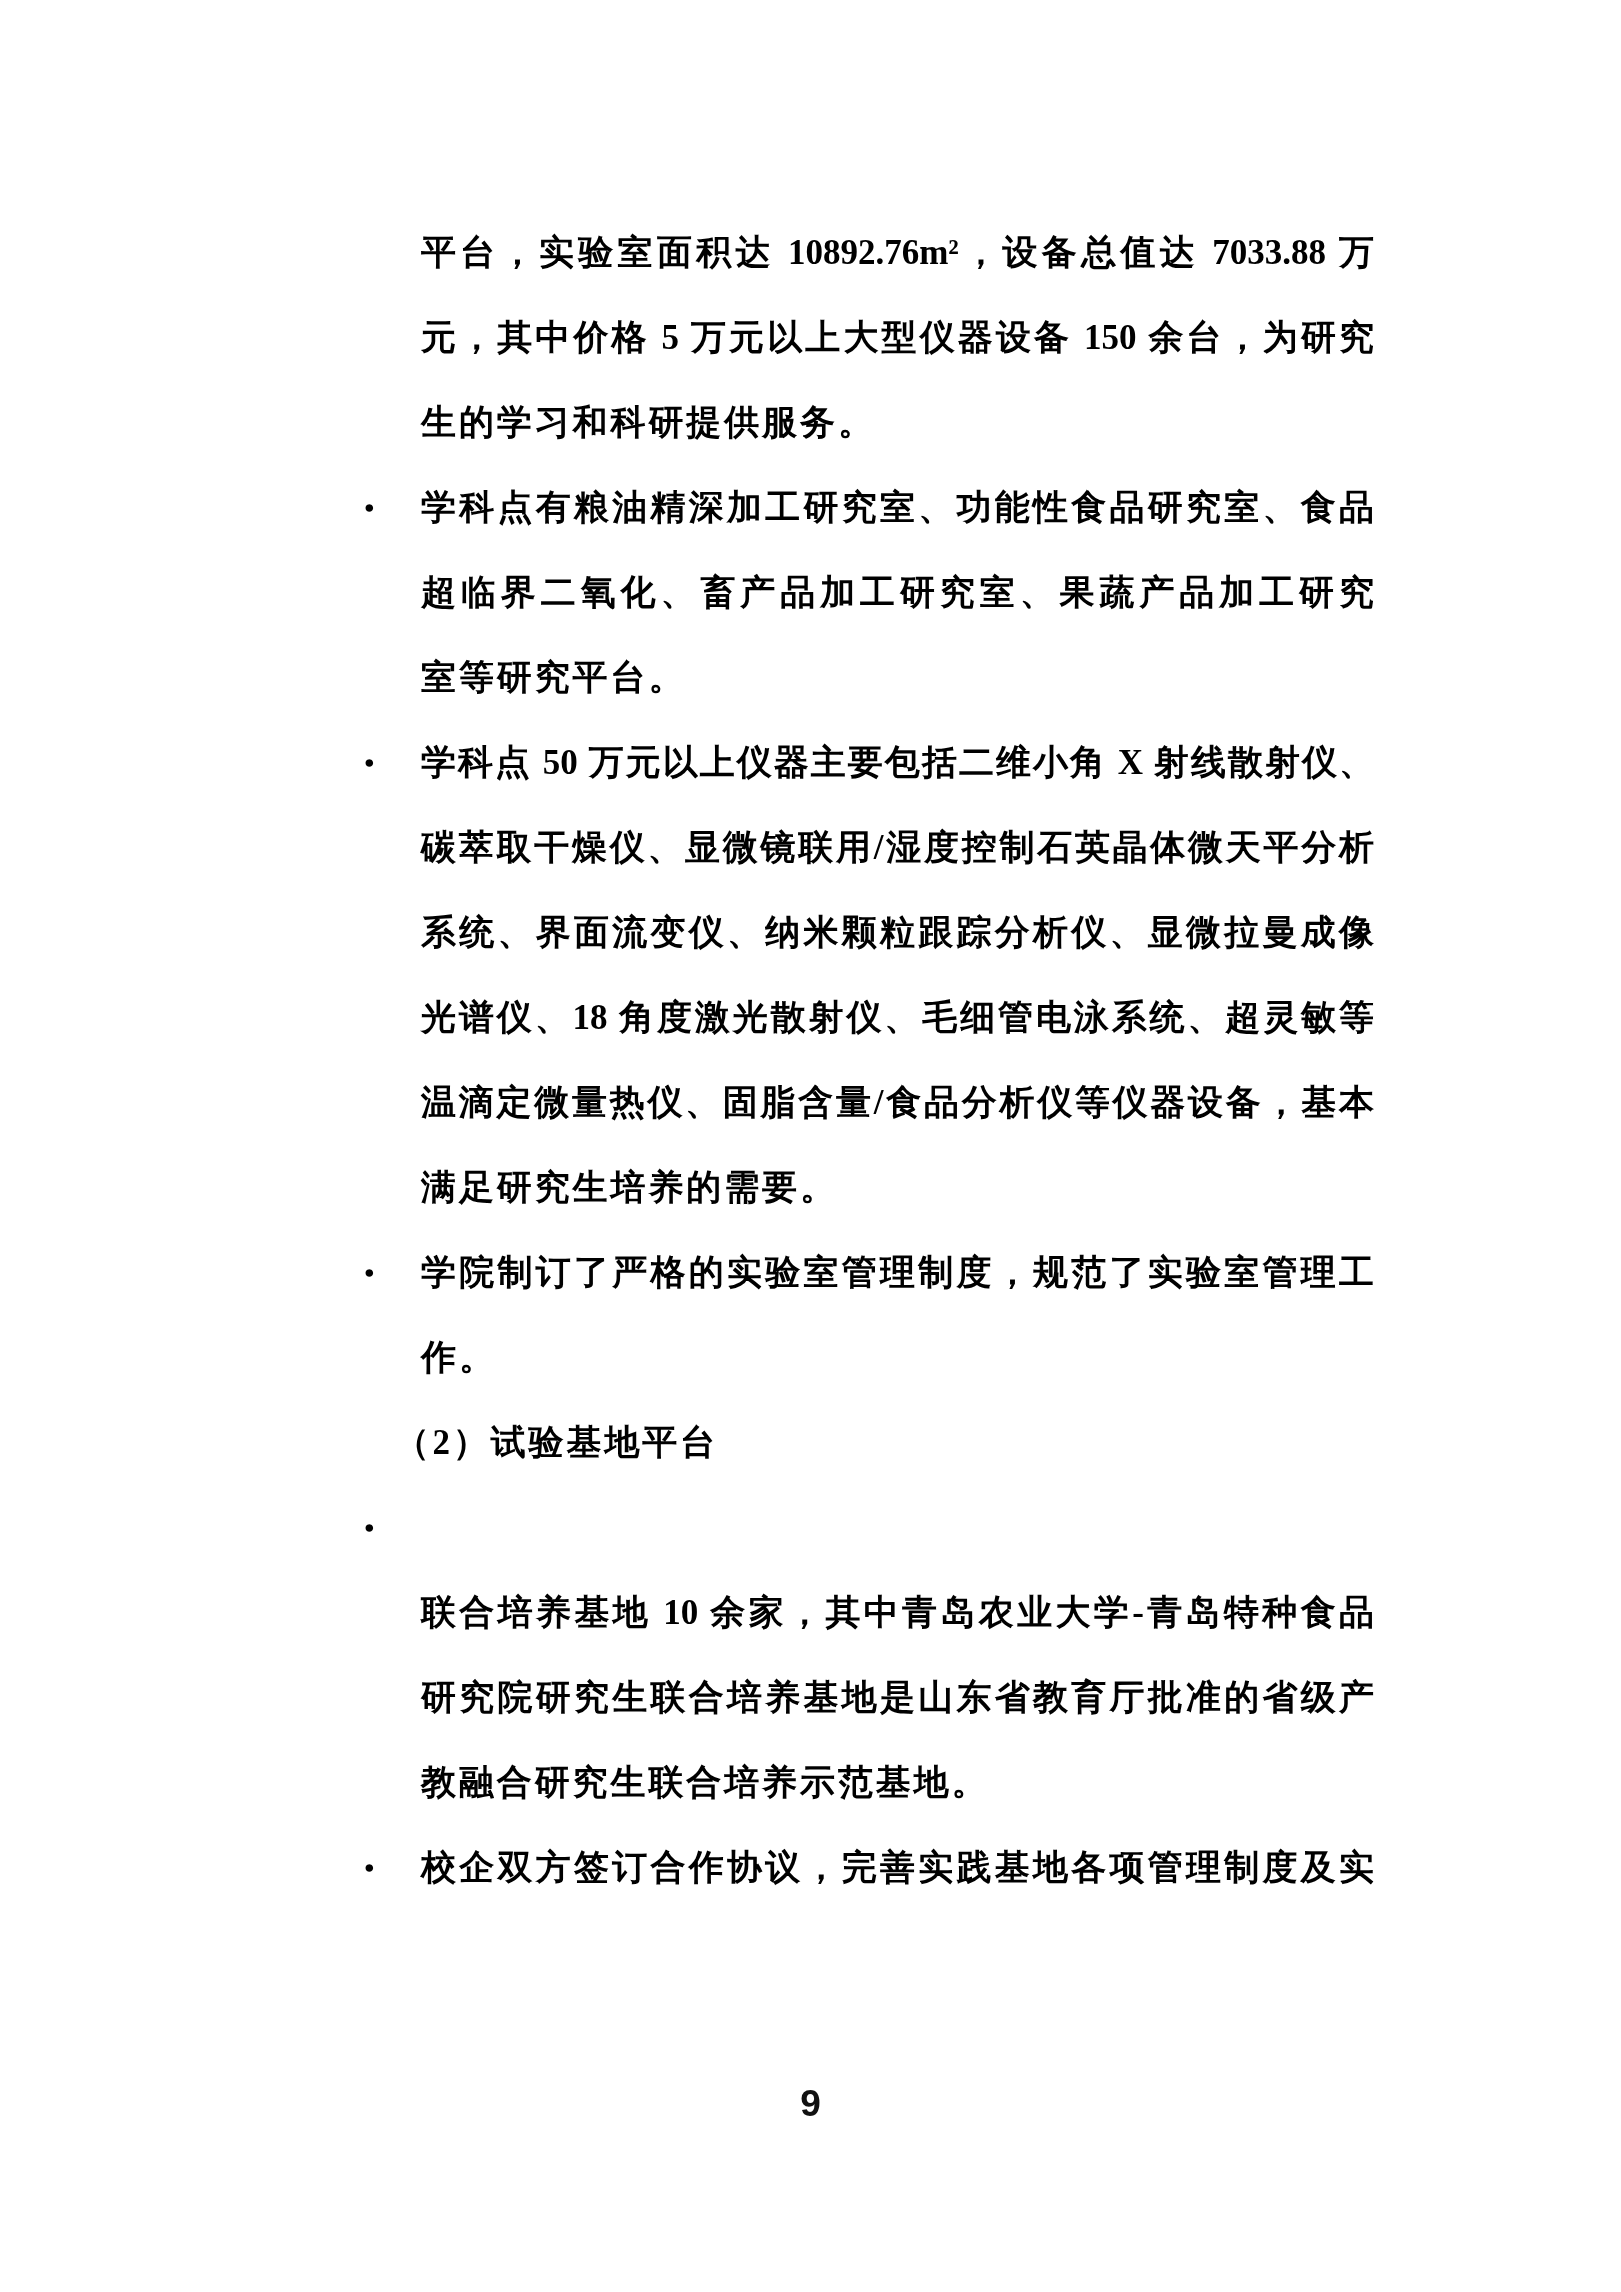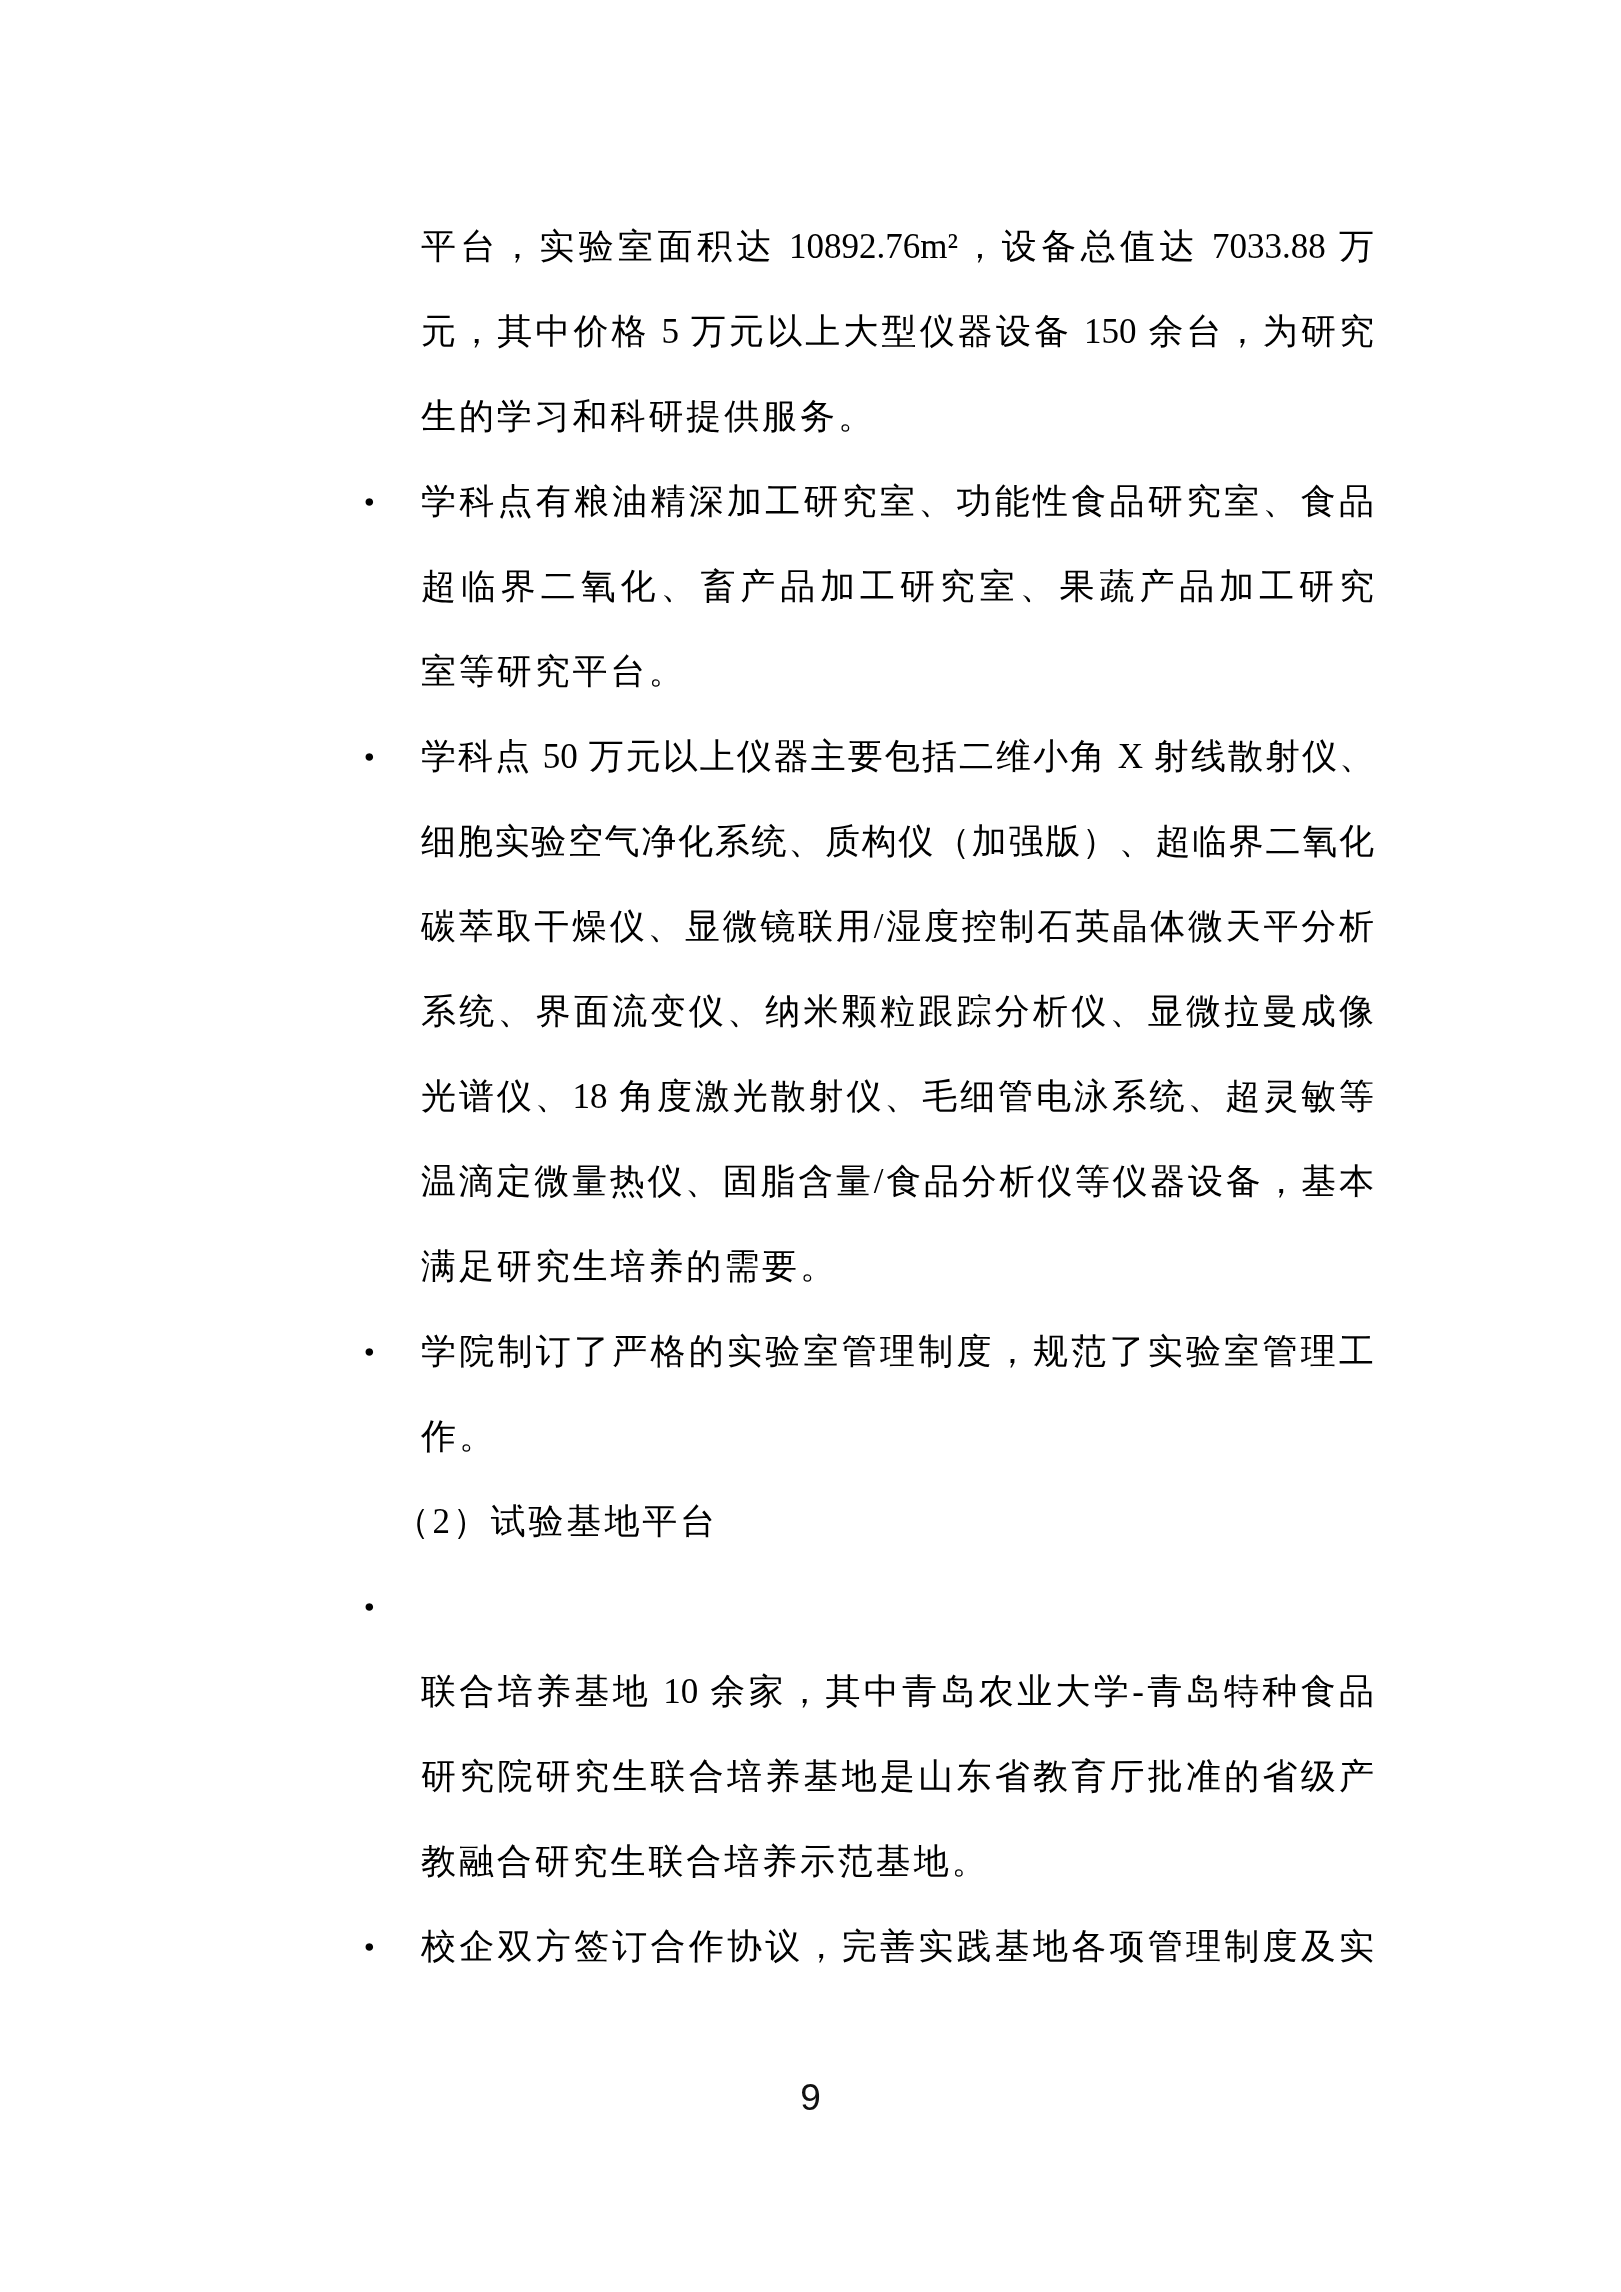--- a/index.html
+++ b/index.html
@@ -11,24 +11,25 @@
     position: relative;
     width: 1621px;
     height: 2293px;
     overflow: hidden;
     font-family: "Liberation Serif", "DejaVu Serif", serif;
     color: #000000;
   }
   .doc-page {
     position: absolute;
     left: 0;
-    top: 6px;
+    top: 12px;
     width: 1621px;
     height: 1757px;
     background: #ffffff;
+    font-weight: bold;
   }
   .doc-body {
     position: absolute;
     left: 421px;
     top: 198px;
     width: 953px;
   }
   .line {
     position: relative;
     height: 85px;
@@ -86,21 +87,20 @@
 
     <div class="line full">
       <span class="bullet">●</span><span>学科点有粮油精深加工研究室、功能性食品研究室、食品</span>
     </div>
     <div class="line full">超临界二氧化、畜产品加工研究室、果蔬产品加工研究</div>
     <div class="line">室等研究平台。</div>
 
     <div class="line full">
       <span class="bullet">●</span><span>学科点 50 万元以上仪器主要包括二维小角 X 射线散射仪、</span>
     </div>
-    <div class="line full">细胞实验空气净化系统、质构仪（加强版）、超临界二氧化</div>
     <div class="line full">碳萃取干燥仪、显微镜联用/湿度控制石英晶体微天平分析</div>
     <div class="line full">系统、界面流变仪、纳米颗粒跟踪分析仪、显微拉曼成像</div>
     <div class="line full">光谱仪、18 角度激光散射仪、毛细管电泳系统、超灵敏等</div>
     <div class="line full">温滴定微量热仪、固脂含量/食品分析仪等仪器设备，基本</div>
     <div class="line">满足研究生培养的需要。</div>
 
     <div class="line full">
       <span class="bullet">●</span><span>学院制订了严格的实验室管理制度，规范了实验室管理工</span>
     </div>
     <div class="line">作。</div>

